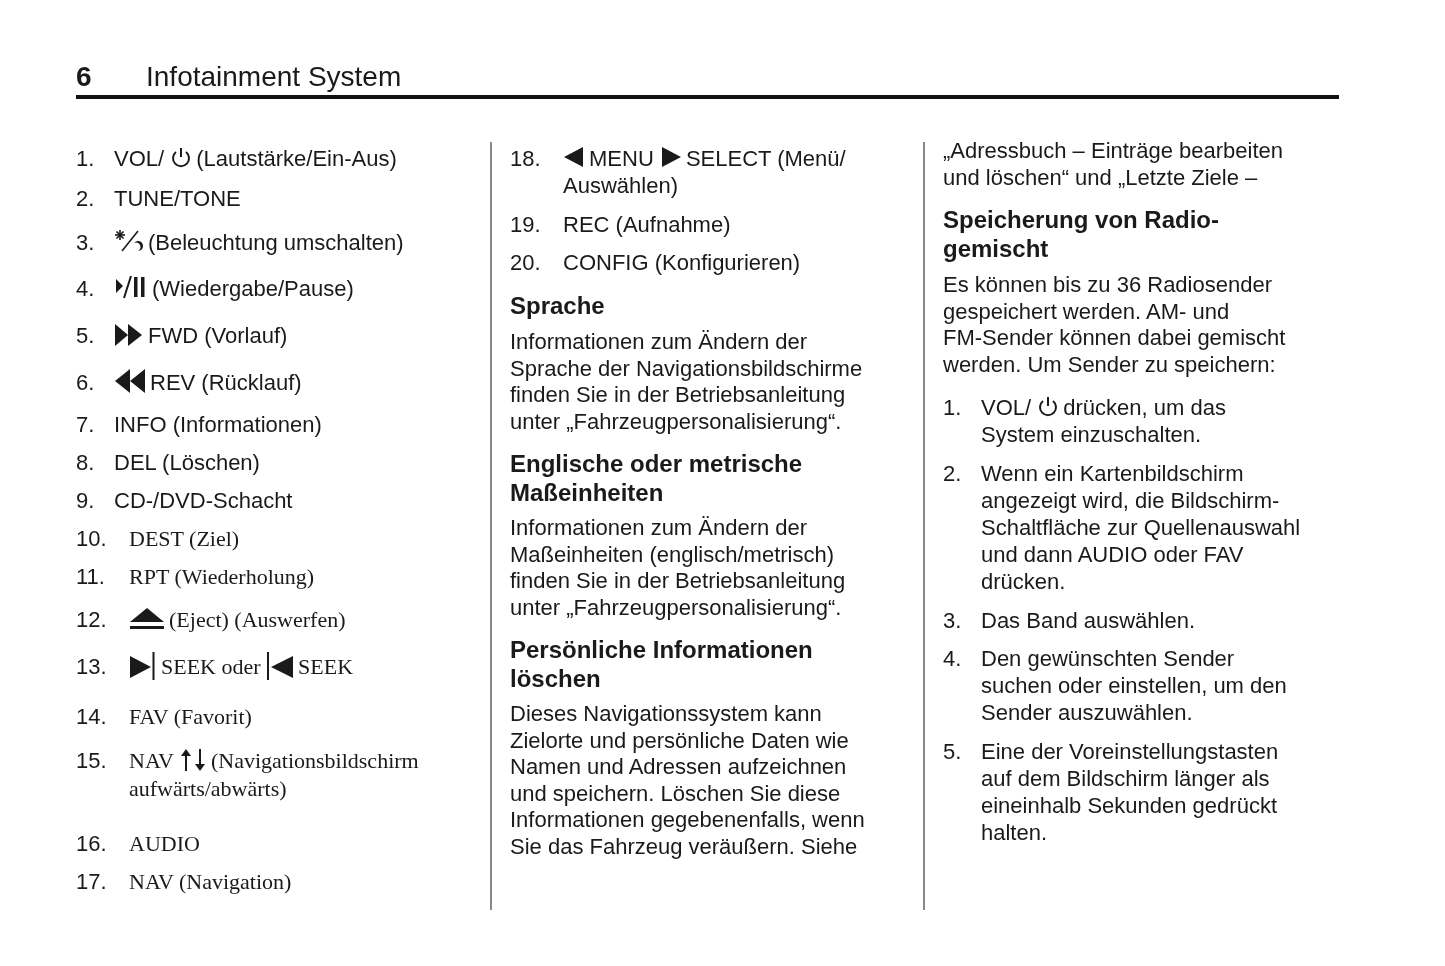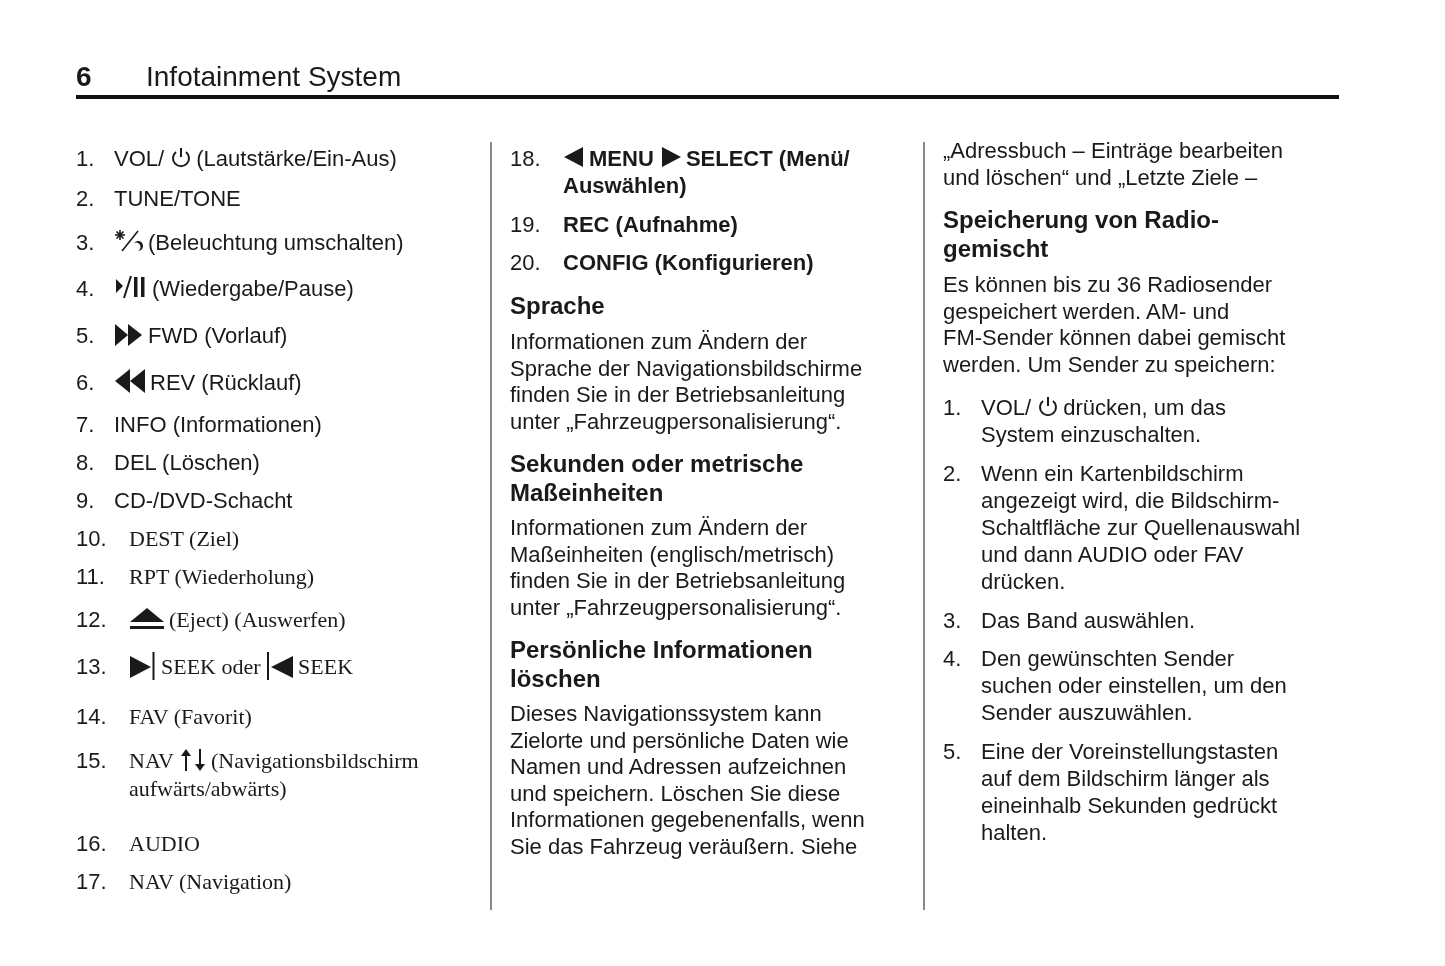--- a/index.html
+++ b/index.html
@@ -19,21 +19,21 @@
   .col3 { left: 943px; width: 400px; }
   .divider { position: absolute; top: 142px; width: 2px; height: 768px; background: #888; }
   .divider.d1 { left: 490px; }
   .divider.d2 { left: 923px; }
 
   .list-item { position: relative; font-size: 22px; line-height: 27px; }
   .list-item .num { position: absolute; left: 0; top: 0; }
   .list-item .body { display: block; }
   .col1 .list-item .body { padding-left: 38px; }
   .col1 .list-item.wide .body { padding-left: 53px; font-family: Liberation Serif, serif; }
-  .col2 .list-item .body { padding-left: 53px; font-weight: bold; }
+  .col2 .list-item .body { padding-left: 53px; }
   .col3 .list-item .body { padding-left: 38px; }
 
   .icon { display: inline-block; vertical-align: middle; margin-right: 4px; position: relative; top: -3px; }
   .icon svg { display: block; }
 
   h2 { font-size: 24px; font-weight: bold; line-height: 29px; margin: 0; }
   p.para { font-size: 22px; line-height: 26.5px; margin: 0; }
   em { font-style: italic; }
 </style>
 </head>
@@ -179,21 +179,21 @@
   </div>
 
   <h2 style="margin-top:15px">Sprache</h2>
   <div style="margin-top:9px">
     <p class="para">Informationen zum Ändern der</p>
     <p class="para">Sprache der Navigationsbildschirme</p>
     <p class="para">finden Sie in der Betriebsanleitung</p>
     <p class="para">unter „Fahrzeugpersonalisierung“.</p>
   </div>
 
-  <h2 style="margin-top:14px"><span>Sekunden oder metrische</span><br><span>Maßeinheiten</span></h2>
+  <h2 style="margin-top:14px"><span>Englische oder metrische</span><br><span>Maßeinheiten</span></h2>
   <div style="margin-top:8px">
     <p class="para">Informationen zum Ändern der</p>
     <p class="para">Maßeinheiten (englisch/metrisch)</p>
     <p class="para">finden Sie in der Betriebsanleitung</p>
     <p class="para">unter „Fahrzeugpersonalisierung“.</p>
   </div>
 
   <h2 style="margin-top:14px"><span>Persönliche Informationen</span><br><span>löschen</span></h2>
   <div style="margin-top:8px">
     <p class="para">Dieses Navigationssystem kann</p>

